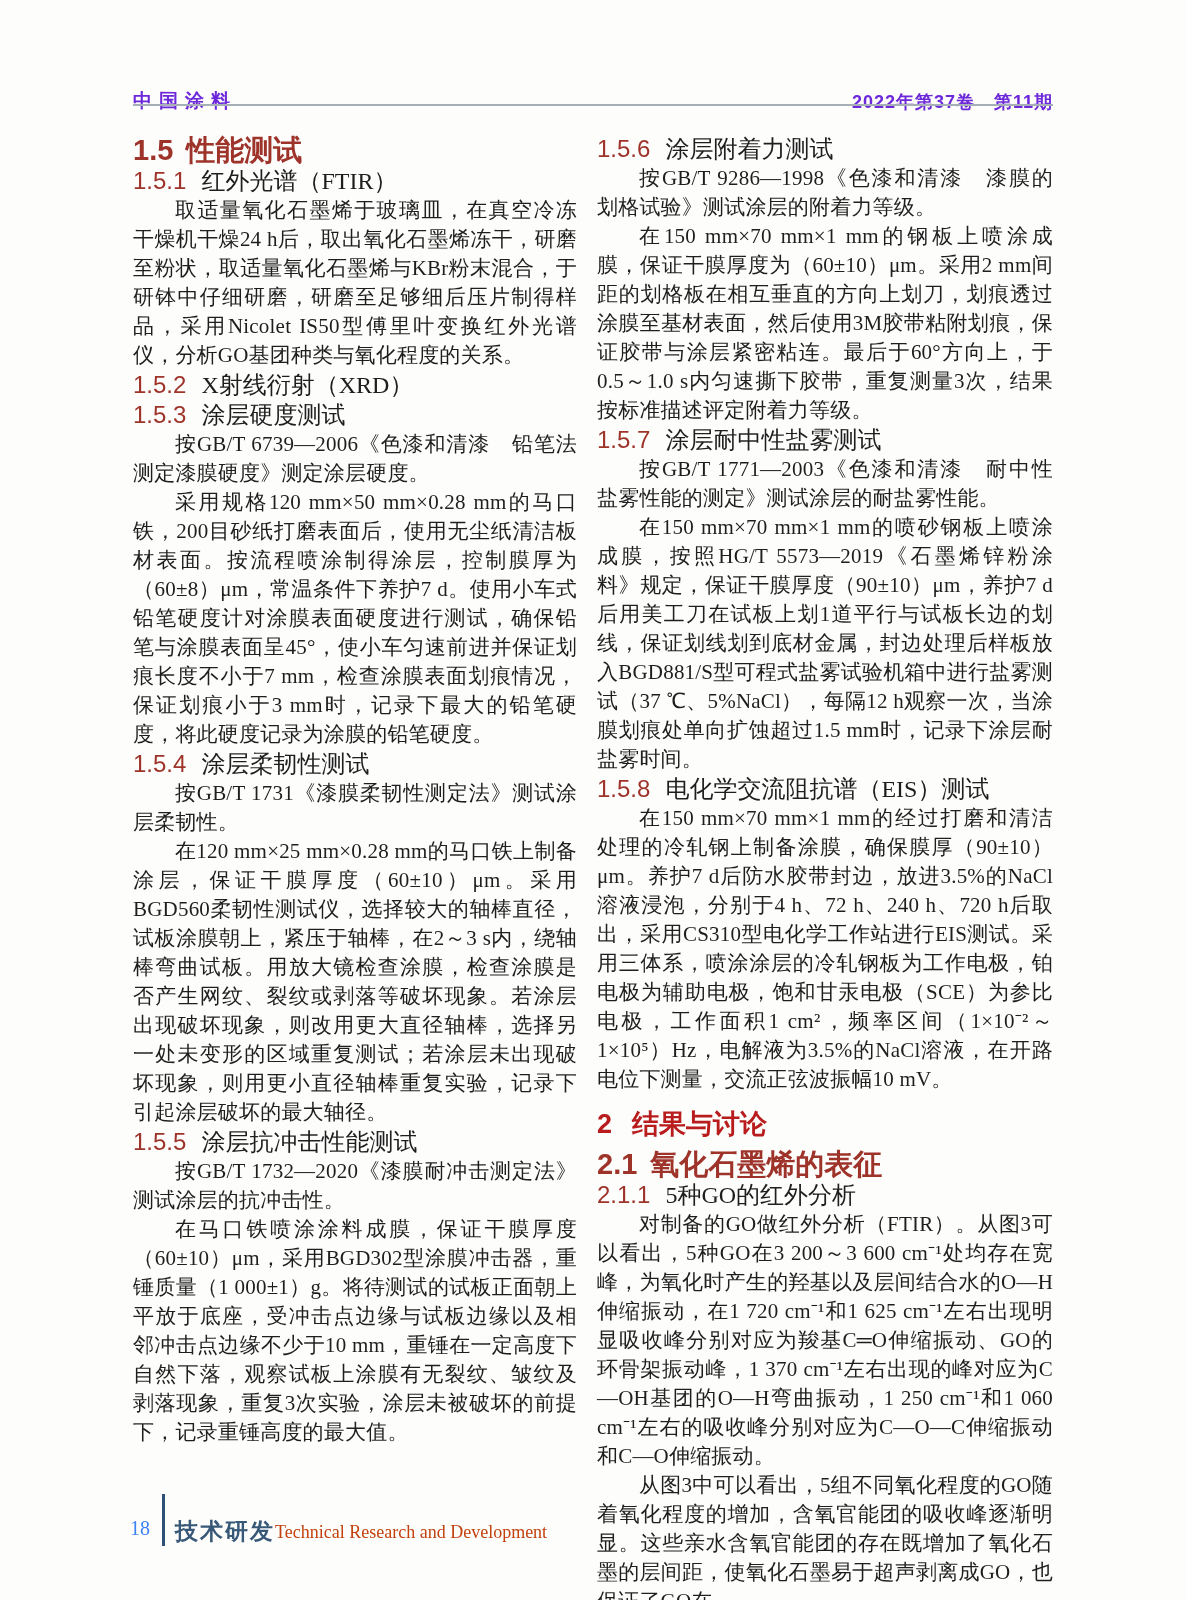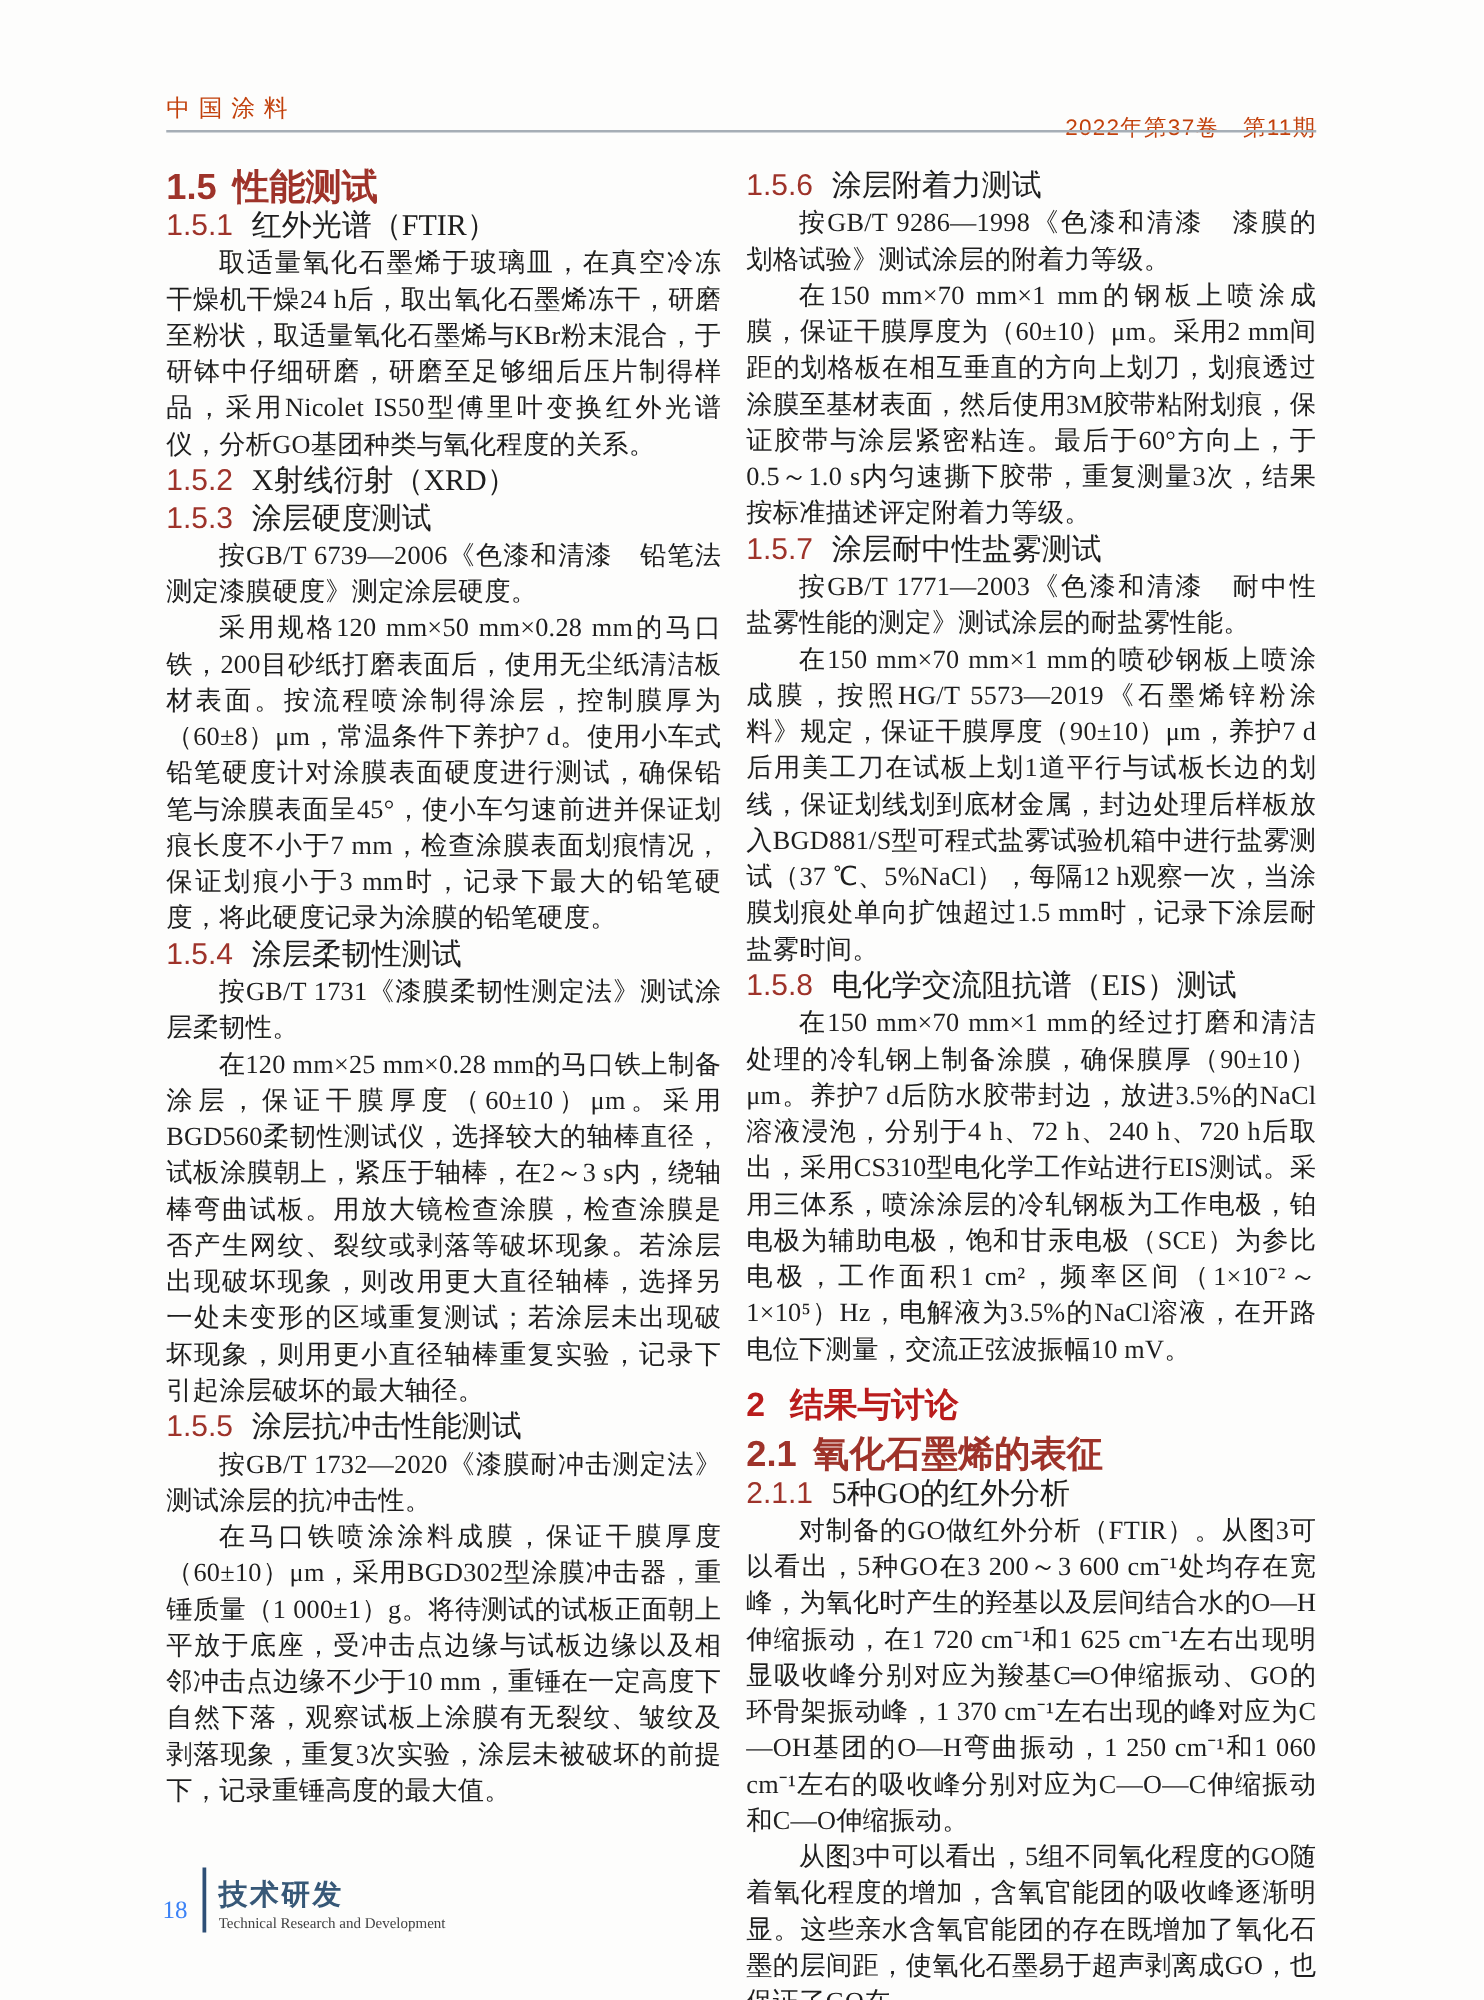--- a/index.html
+++ b/index.html
@@ -7,22 +7,23 @@
     position:relative;
     width:1187px;height:1600px;
     background:#fdfdfc;
     overflow:hidden;
     font-family:"Liberation Serif", serif;
     color:#1e1e1e;
   }
   
   .header{
     position:absolute;left:133px;top:74px;width:920px;
-    display:flex;justify-content:space-between;
-    color:#c2410c;
+    display:flex;justify-content:space-between;align-items:flex-end;
+    color:#6d28d9;
+    font-weight:bold;
   }
   .journal{font-size:19px;letter-spacing:7px;font-family:"Liberation Sans",sans-serif;}
   .issue{font-size:18px;letter-spacing:1px;font-family:"Liberation Sans",sans-serif;margin-top:16px;}
   .rule{position:absolute;left:133px;top:104px;width:920px;height:2px;background:#a6aeb6;}
   
   .content{
     position:absolute;left:133px;top:134px;width:920px;
     display:flex;gap:20px;align-items:flex-start;
   }
   .col-left{width:444px;}
@@ -44,23 +45,23 @@
     font-family:"Liberation Sans",sans-serif;color:#b91c1c;white-space:nowrap;
   }
   .h2 .hnum{margin-right:20px;}
   
   .footer{
     position:absolute;left:130px;top:1494px;
     display:flex;align-items:flex-end;
   }
   .pagenum{font-size:20px;color:#3b82f6;line-height:1;padding:0 12px 8px 0;}
   .fbar{width:3px;height:52px;background:#2e4f76;margin-right:10px;}
-  .fsec{display:flex;flex-direction:column;justify-content:space-between;padding-bottom:2px;}
+  .fsec{display:flex;flex-direction:row;justify-content:space-between;padding-bottom:2px;}
   .fcn{font-size:23px;font-weight:bold;color:#375877;font-family:"Liberation Sans",sans-serif;letter-spacing:2px;line-height:1.1;}
-  .fen{font-size:12px;color:#404040;margin-top:4px;line-height:1;}
+  .fen{font-size:18px;color:#c2410c;margin-top:4px;line-height:1;}
 </style>
 </head>
 <body>
 
 <div class="page">
 
   <div class="header">
     <span class="journal">中国涂料</span>
     <span class="issue">2022年第37卷　第11期</span>
   </div>

